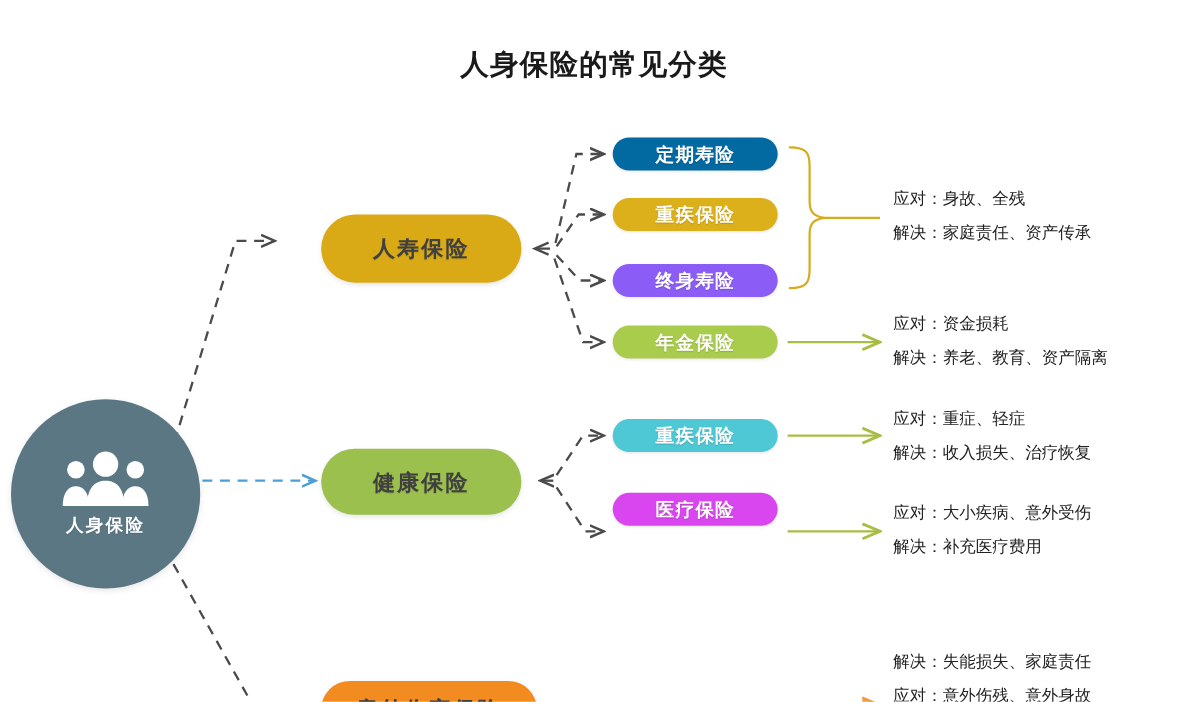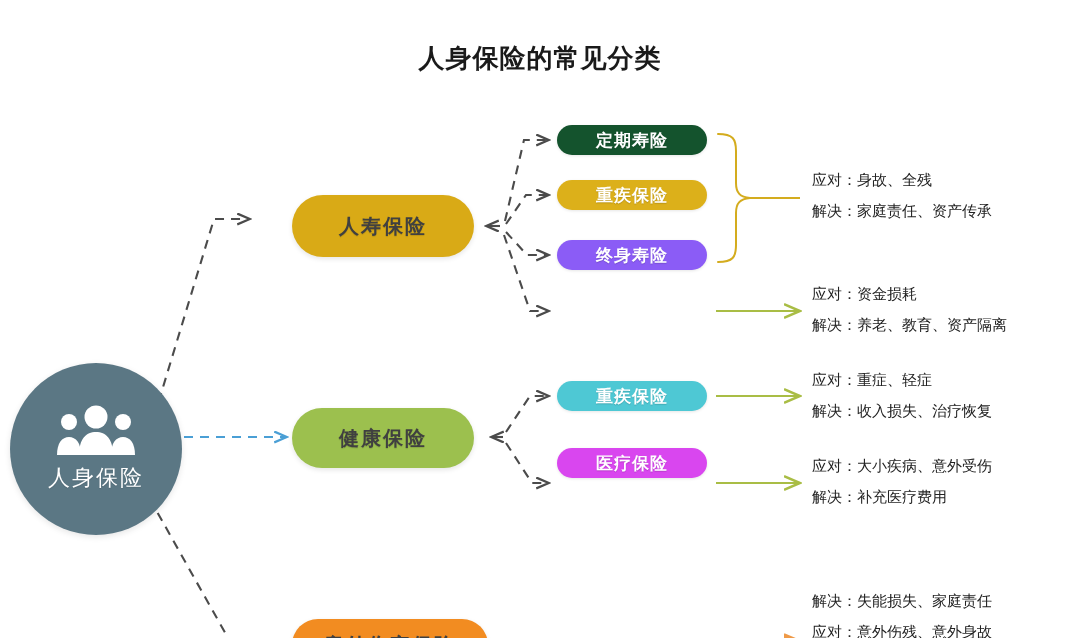--- a/index.html
+++ b/index.html
@@ -28,21 +28,21 @@
   .root-circle{
     position:absolute;
     left:10px;top:330px;width:172px;height:172px;
     border-radius:50%;
     background:#5b7784;
     box-shadow:0 2px 6px rgba(0,0,0,.10);
     display:flex;flex-direction:column;align-items:center;justify-content:center;
   }
   .root-icon{width:86px;height:52px;margin-bottom:6px;display:block;}
   .root-label{
-    color:#ffffff;font-size:22px;font-weight:normal;letter-spacing:2px;
+    color:#ffffff;font-size:16px;font-weight:bold;letter-spacing:2px;
     font-family:"DejaVu Sans","Liberation Sans",sans-serif;
     text-shadow:0 1px 1px rgba(0,0,0,.12);
   }
 
   
   .cat{
     position:absolute;
     display:flex;align-items:center;justify-content:center;
     border-radius:26px;
     color:#404040;font-weight:bold;letter-spacing:2px;
@@ -59,21 +59,21 @@
   .pill{
     position:absolute;
     left:557px;width:150px;height:30px;
     border-radius:15px;
     display:flex;align-items:center;justify-content:center;
     color:#ffffff;font-size:17px;font-weight:bold;letter-spacing:1px;
     font-family:"DejaVu Sans","Liberation Sans",sans-serif;
     text-shadow:0 1px 1px rgba(0,0,0,.16);
     box-shadow:0 1px 3px rgba(0,0,0,.10);
   }
-  .p0{top:92px; background:#14532d;}
+  .p0{top:92px; background:#0369a1;}
   .p1{top:147px;background:#dcb01a;}
   .p2{top:207px;background:#8b5cf6;}
   .p3{top:263px;background:#a9cc4c;}
   .p4{top:348px;background:#4ec8d4;}
   .p5{top:415px;background:#d946ef;}
 
   
   .note{
     position:absolute;left:812px;width:262px;
     color:#222222;
@@ -206,20 +206,23 @@
 
   <div class="pill p0">
     <span>定期寿险</span>
   </div>
   <div class="pill p1">
     <span>重疾保险</span>
   </div>
   <div class="pill p2">
     <span>终身寿险</span>
   </div>
+  <div class="pill p3">
+    <span>年金保险</span>
+  </div>
   <div class="pill p4">
     <span>重疾保险</span>
   </div>
   <div class="pill p5">
     <span>医疗保险</span>
   </div>
 
   <div class="note n0">
     <span class="ln">应对：身故、全残</span>
     <span class="ln">解决：家庭责任、资产传承</span>

